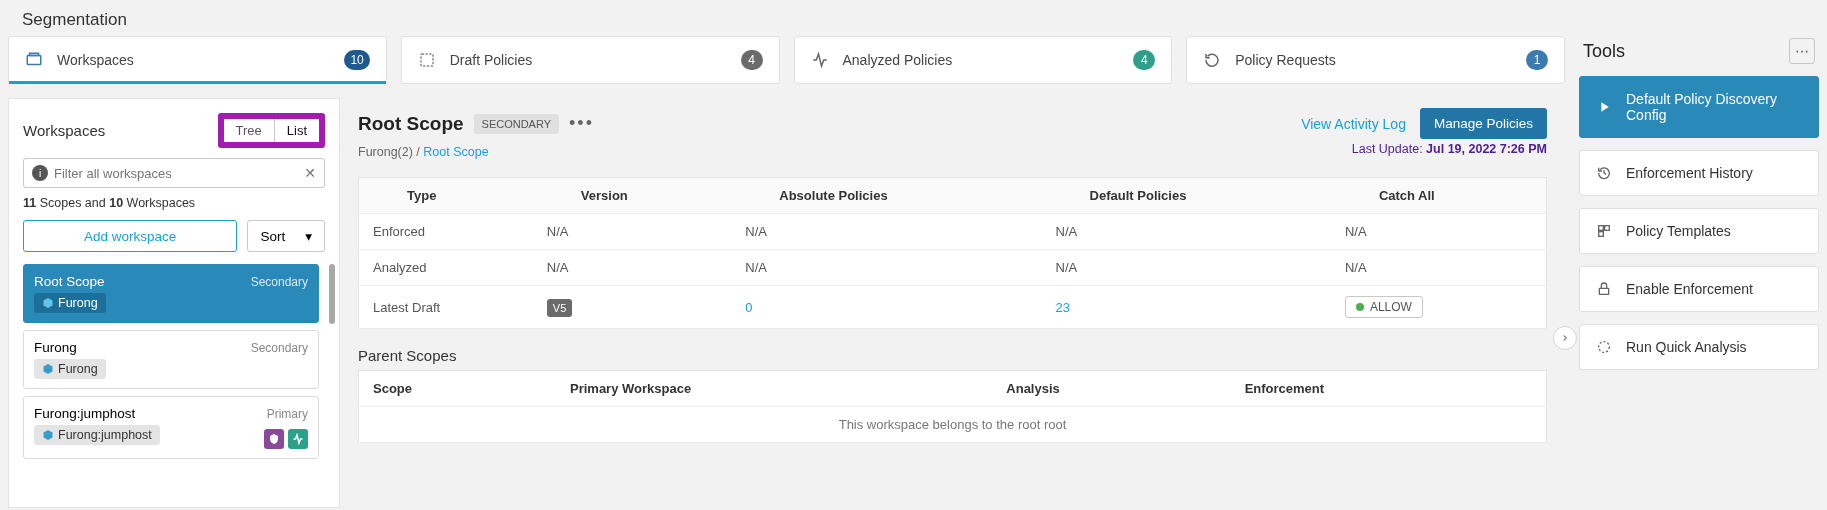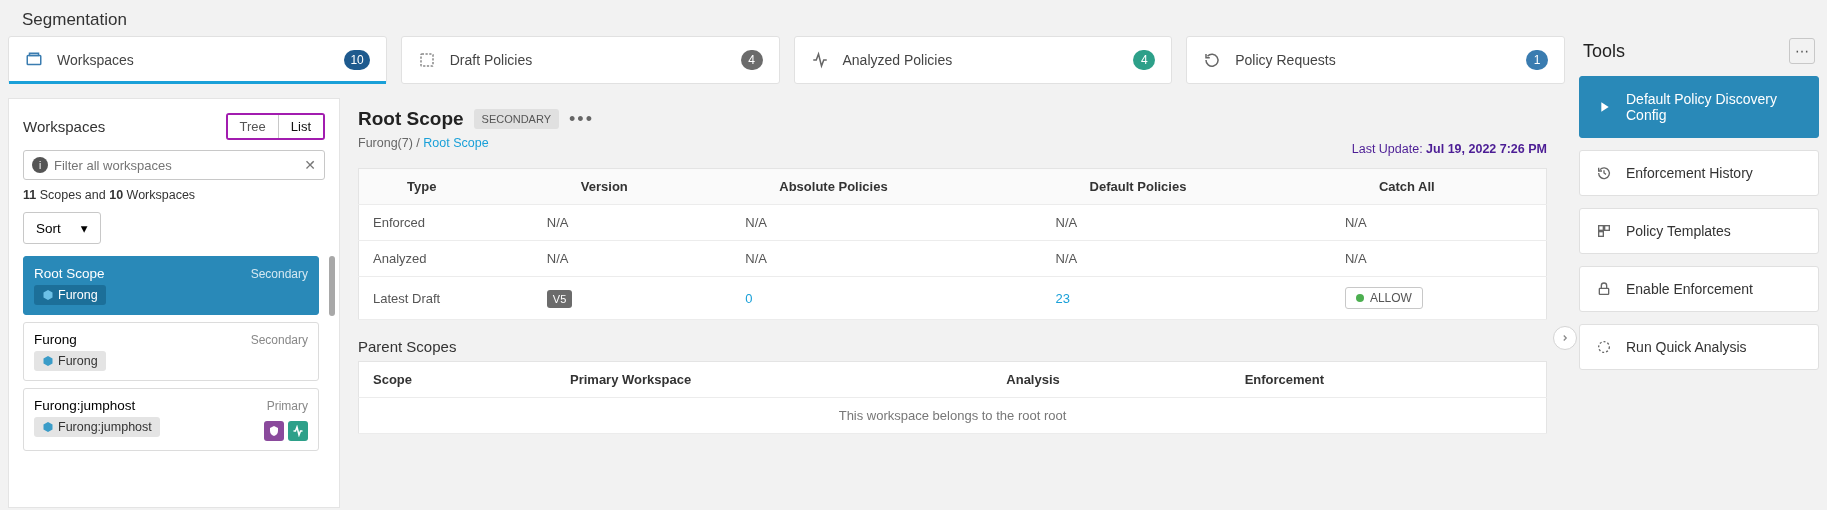--- a/index.html
+++ b/index.html
@@ -18,21 +18,21 @@
 .tab-badge { margin-left: auto; min-width: 22px; height: 20px; border-radius: 10px; display: flex; align-items: center; justify-content: center; font-size: 12px; color: #fff; padding: 0 6px; }
 .badge-blue { background: #1e5a8e; }
 .badge-grey { background: #6b6b6b; }
 .badge-teal { background: #2da089; }
 .badge-purple { background: #8a4a9c; }
 .badge-lightblue { background: #3a7cb0; }
 .two-pane { display: flex; margin-top: 14px; height: 410px; }
 .left-pane { background: #fff; border: 1px solid #e4e4e4; width: 332px; padding: 14px 14px 0; position: relative; }
 .left-pane-header { display: flex; align-items: center; justify-content: space-between; margin-bottom: 10px; }
 .left-pane-title { font-size: 15px; color: #333; }
-.toggle-group { display: flex; border: 2px solid #a21caf; border-radius: 3px; overflow: hidden; }
+.toggle-group { display: flex; border: 6px solid #a21caf; border-radius: 3px; overflow: hidden; }
 .toggle-btn { padding: 4px 12px; font-size: 13px; cursor: pointer; background: #fff; color: #555; }
 .toggle-btn.active { background: #fff; font-weight: 500; color: #111; }
 .toggle-btn:first-child { border-right: 1px solid #c8c8c8; }
 .filter-row { display: flex; align-items: center; border: 1px solid #c8c8c8; border-radius: 3px; padding: 6px 8px; margin-bottom: 8px; }
 .filter-row .info-ic { width: 16px; height: 16px; border-radius: 50%; background: #555; color: #fff; font-size: 10px; display: flex; align-items: center; justify-content: center; margin-right: 6px; }
 .filter-input { flex: 1; border: none; outline: none; font-size: 13px; color: #555; }
 .close-x { cursor: pointer; color: #777; font-size: 14px; }
 .summary-line { font-size: 12.5px; color: #333; margin-bottom: 10px; }
 .summary-line b { font-weight: 700; }
 .action-row { display: flex; gap: 10px; margin-bottom: 12px; }
@@ -144,20 +144,21 @@
         </div>
         <div class="filter-row">
           <span class="info-ic">i</span>
           <input class="filter-input" placeholder="Filter all workspaces" style="">
           <span class="close-x">✕</span>
         </div>
         <div class="summary-line">
           <b>11</b><span> Scopes and </span><b>10</b><span> Workspaces</span>
         </div>
         <div class="action-row">
+          <button class="add-ws-btn">Add workspace</button>
           <button class="sort-btn">
               <span>Sort</span>
               <span>▾</span>
             </button>
         </div>
         <div class="scroll-region">
           <div class="ws-cards">
             <div class="ws-card selected">
               <div class="ws-card-top">
                   <span class="ws-name">Root Scope</span>
@@ -211,23 +212,27 @@
           </div>
           <div class="scrollbar"></div>
         </div>
       </div>
 
       <div class="right-pane">
         <div class="rp-header">
           <span class="rp-title">Root Scope</span>
           <span class="rp-chip">SECONDARY</span>
           <span class="rp-more">•••</span>
+          <div class="rp-actions">
+            <span class="link-btn">View Activity Log</span>
+            <button class="primary-btn">Manage Policies</button>
+          </div>
         </div>
         <div class="breadcrumb">
-          <span>Furong(7)</span><span> / </span><a href="#">Root Scope</a>
+          <span>Furong(2)</span><span> / </span><a href="#">Root Scope</a>
         </div>
         <div class="last-update"><span>Last Update: </span><b>Jul 19, 2022 7:26 PM</b></div>
 
         <table class="policy-table">
           <thead>
               <tr>
             <th>Type</th>
             <th>Version</th>
             <th>Absolute Policies</th>
             <th>Default Policies</th>

